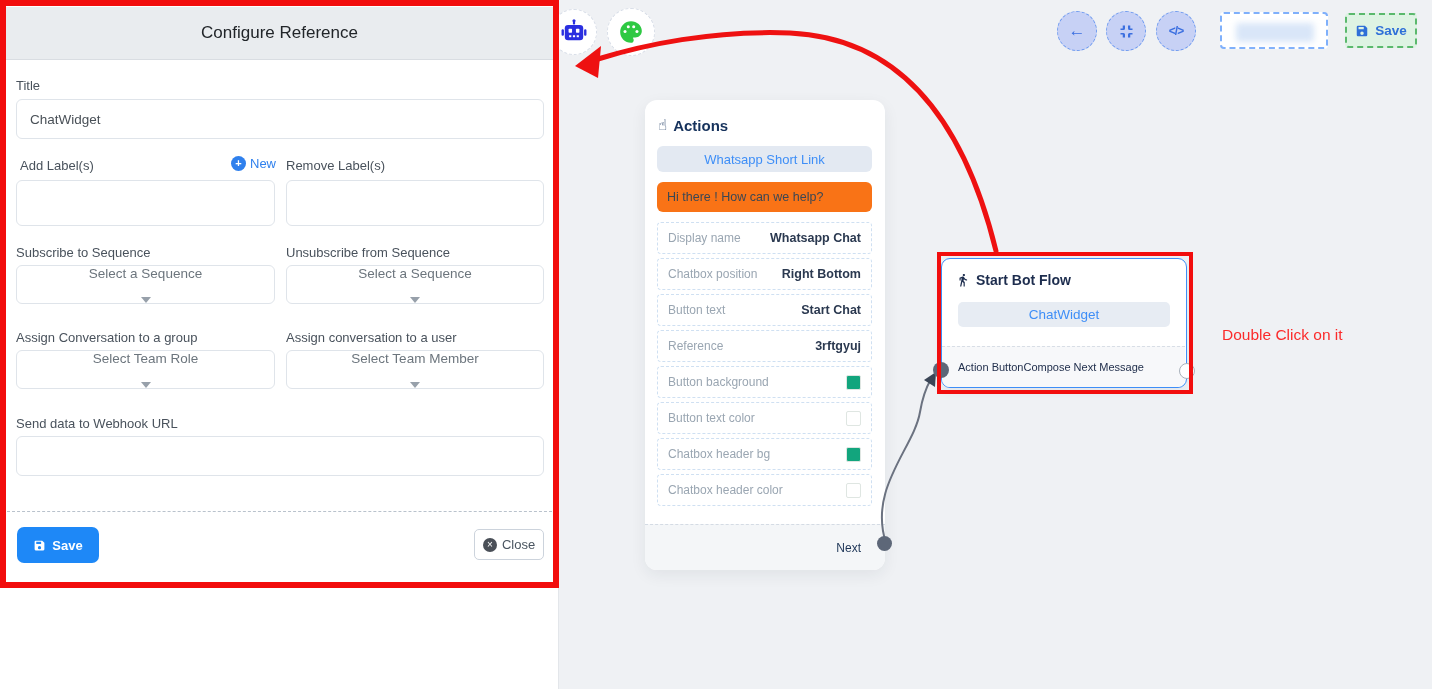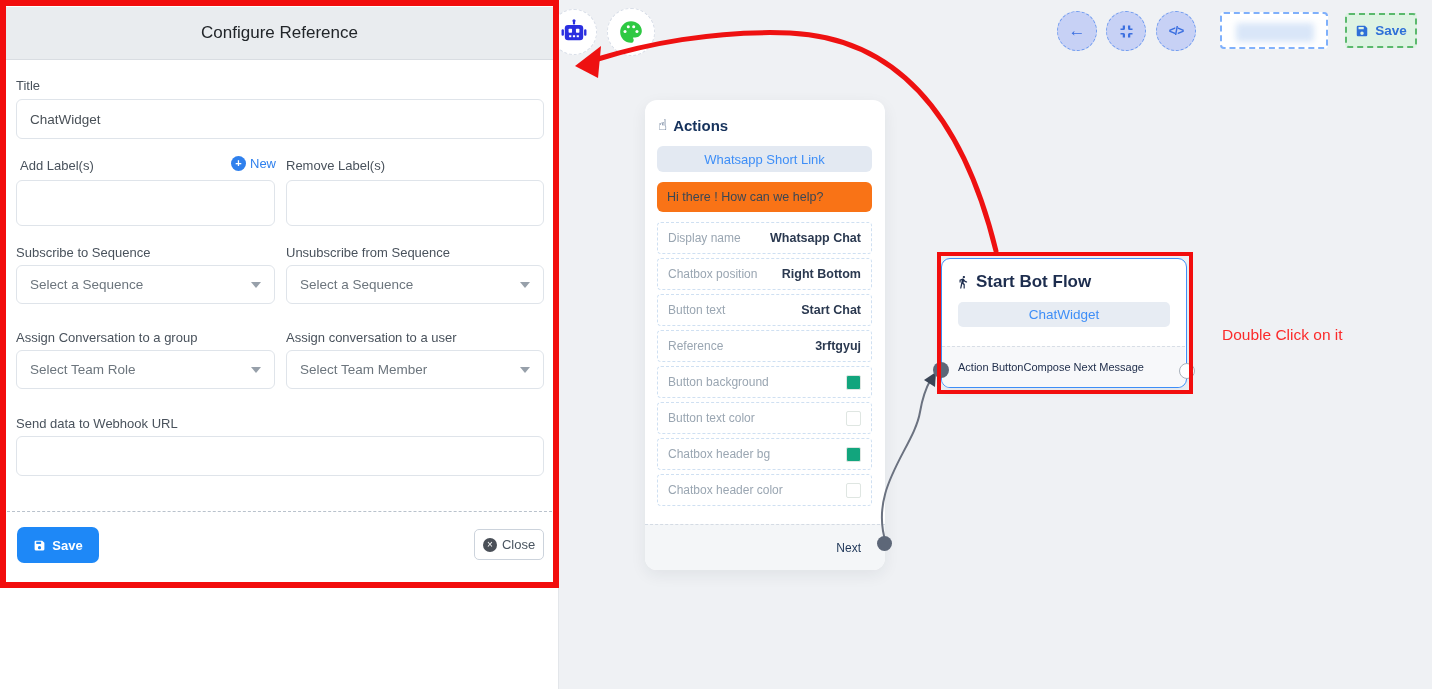--- a/index.html
+++ b/index.html
@@ -6,21 +6,21 @@
   body { font-family: "Liberation Sans", "DejaVu Sans", sans-serif; background:#eff1f4; }
   .stage { position:relative; width:1432px; height:689px; background:#eff1f4; overflow:hidden; }
 
   
   .panel { position:absolute; left:0; top:0; width:559px; height:689px; background:#fff; border-right:1px solid #e3e6ea; z-index:2; }
   .panel-header { position:absolute; left:6px; top:7px; width:547px; height:53px; background:#e9ecef; border-bottom:1px solid #d9dde2; display:flex; align-items:center; justify-content:center; font-weight:normal; font-size:17px; color:#212529; }
   .flabel { position:absolute; font-size:13px; color:#49525c; }
   .input, .select, .tarea { position:absolute; background:#fff; border:1px solid #dfe4ea; border-radius:6px; font-size:13.5px; color:#495057; }
   .input { padding:0 13px; line-height:38px; }
   input.input { outline:none; }
-  .select { display:flex; align-items:center; justify-content:space-between; padding:0 13px; color:#6c757d; cursor:pointer; }
+  .select { display:flex; align-items:center; justify-content:space-between; padding:0 13px; color:#6c757d; cursor:pointer;flex-direction:column; }
   .caret { width:0; height:0; border-left:5px solid transparent; border-right:5px solid transparent; border-top:6px solid #97a0aa; }
   .new-link { position:absolute; display:flex; align-items:center; gap:4px; font-size:13px; color:#2f80ed; cursor:pointer; }
   .new-plus { width:15px; height:15px; border-radius:50%; background:#2f80ed; color:#fff; font-size:11px; line-height:15px; text-align:center; font-weight:bold; }
   .divider-dashed { position:absolute; left:7px; top:511px; width:545px; border-top:1px dashed #b9c2cc; }
   .btn-save-panel { position:absolute; left:17px; top:527px; width:82px; height:36px; background:#1e88f7; border:none; border-radius:7px; color:#fff; font-size:13px; font-weight:bold; display:flex; align-items:center; justify-content:center; gap:6px; cursor:pointer; }
   .btn-close-panel { position:absolute; left:474px; top:529px; width:70px; height:31px; background:#fff; border:1px solid #ccd3dc; border-radius:5px; color:#4a5560; font-size:13px; display:flex; align-items:center; justify-content:center; gap:5px; cursor:pointer; }
   .close-dot { width:14px; height:14px; border-radius:50%; background:#4a4f57; color:#fff; font-size:10px; line-height:14px; text-align:center; }
   .panel-red { position:absolute; left:0; top:0; width:559px; height:588px; border:6px solid #f20d0d; z-index:6; pointer-events:none; }
 
   
@@ -40,21 +40,21 @@
   .prop-label { font-size:12px; color:#9aa6b2; }
   .prop-value { font-size:12.5px; font-weight:bold; color:#2b3950; }
   .swatch { width:15px; height:15px; border:1px solid #dfe6e2; border-radius:2px; }
   .card-footer { position:absolute; left:0; top:424px; width:240px; height:46px; background:#f4f6f8; border-top:1px dashed #d4dbe4; border-radius:0 0 12px 12px; display:flex; align-items:center; justify-content:flex-end; padding-right:24px; font-size:12px; color:#1d3557; }
   .port { position:absolute; border-radius:50%; z-index:4; }
   .port-dark { background:#5d6778; }
   .port-light { background:#fff; border:1.5px solid #a8b0ba; }
 
   
   .node { position:absolute; left:941px; top:258px; width:246px; height:130px; background:#fff; border:1.5px solid #3e8ef7; border-radius:9px; box-shadow:0 4px 12px rgba(30,40,60,.06); z-index:2; }
-  .node-title { position:absolute; left:14px; top:13px; display:flex; align-items:center; gap:6px; font-size:17px; font-weight:bold; color:#1d2d4e; }
+  .node-title { position:absolute; left:14px; top:13px; display:flex; align-items:center; gap:6px; font-size:14px; font-weight:bold; color:#1d2d4e; }
   .node-btn { position:absolute; left:16px; top:43px; width:212px; height:25px; background:#e7ecf3; border-radius:5px; display:flex; align-items:center; justify-content:center; color:#3e8ef7; font-size:13.5px; cursor:pointer; }
   .node-footer { position:absolute; left:0; top:87px; width:243px; height:41px; background:#f7f8fa; border-top:1px dashed #d8dee6; border-radius:0 0 8px 8px; display:flex; align-items:center; padding:0 16px; font-size:11px; color:#22304d; }
   .node-red { position:absolute; left:937px; top:252px; width:256px; height:142px; border:4px solid #f20d0d; z-index:6; pointer-events:none; }
 
   .dbl-click { position:absolute; left:1222px; top:326px; font-size:15.5px; color:#fb2b2b; z-index:6; }
 
   .overlay-svg { position:absolute; left:0; top:0; width:1432px; height:689px; pointer-events:none; }
   .z3 { z-index:3; } .z7 { z-index:7; }
 </style>
 </head>

